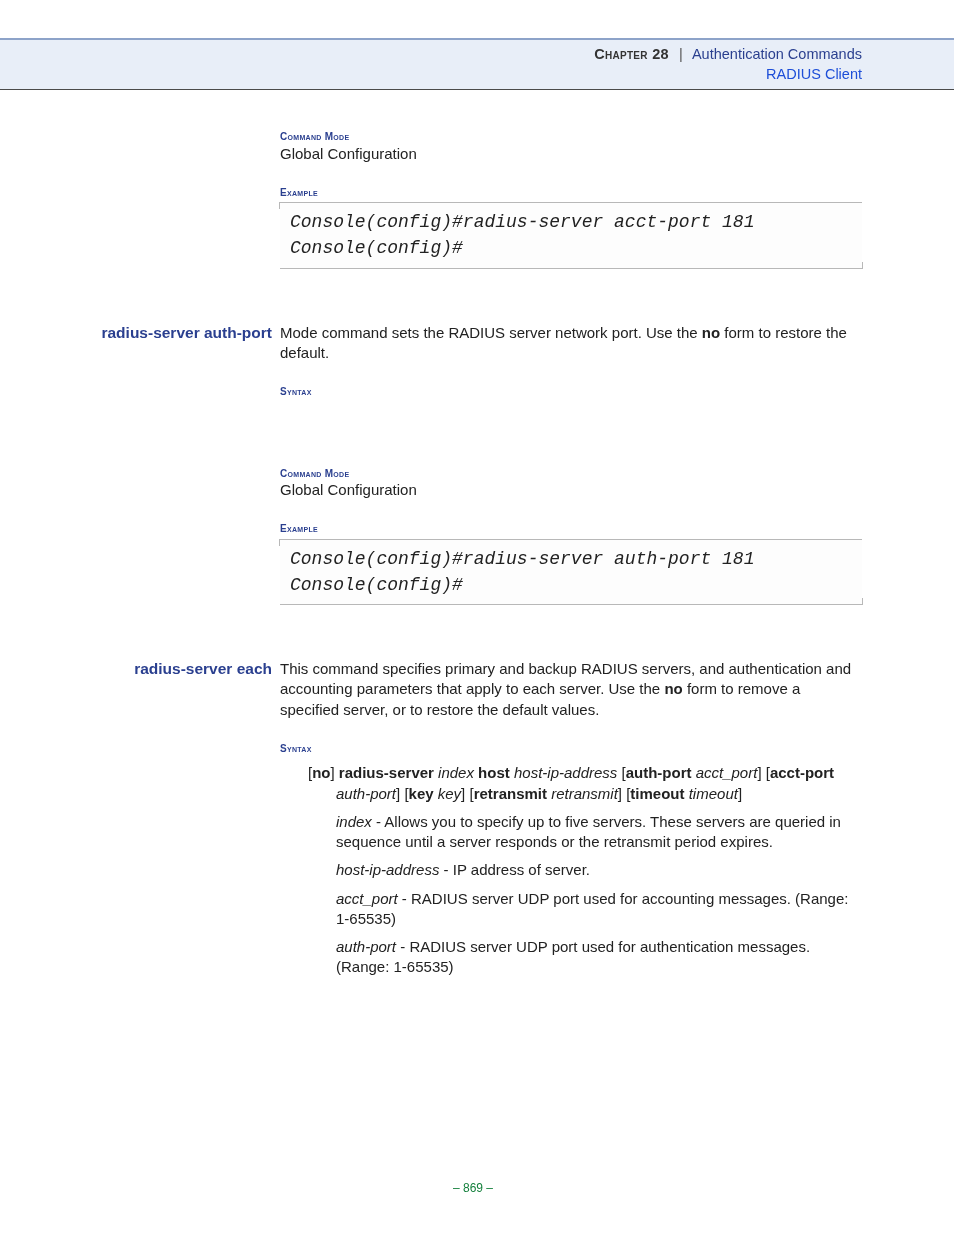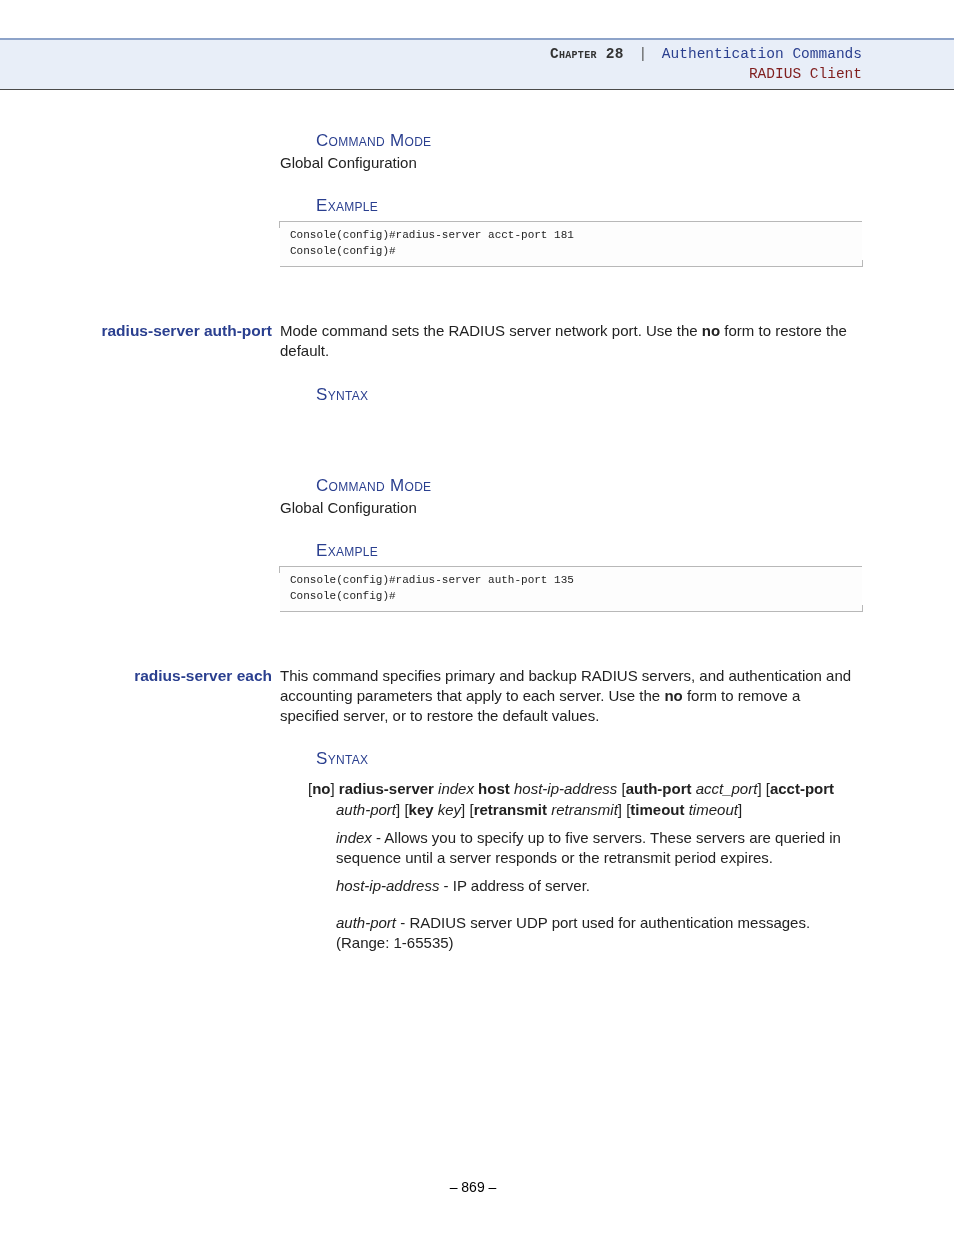--- a/index.html
+++ b/index.html
@@ -23,27 +23,26 @@
   }
   .page-header {
     margin-top: 38px;
     border-top: 2px solid var(--header-border-top);
     border-bottom: 1px solid var(--header-border-bottom);
     background: var(--header-bg);
     padding: 5px 92px 5px 16px;
     text-align: right;
     line-height: 1.35;
     font-size: 14.5px;
-    font-family: Liberation Mono, monospace;
   }
   .page-header .line1 { color: #333; }
   .page-header .chap { font-variant: small-caps; font-weight: bold; letter-spacing: 0.3px; }
   .page-header .sep { color: #555; margin: 0 6px; }
   .page-header .title { color: var(--accent); }
-  .page-header .line2 { color: #7f1d1d; }
+  .page-header .line2 { color: #1d4ed8; }
   .content {
     padding: 40px 92px 0 92px;
   }
   .row {
     display: flex;
     align-items: flex-start;
     margin-bottom: 4px;
   }
   .margin {
     flex: 0 0 180px;
@@ -54,36 +53,36 @@
     font-size: 15.5px;
     line-height: 1.35;
   }
   .body {
     flex: 1 1 auto;
     line-height: 1.35;
   }
   .sec-label {
     color: var(--accent);
     font-variant: small-caps;
-    font-weight: normal;
+    font-weight: bold;
     letter-spacing: 0.3px;
-    font-size: 17px;
-    margin-left: 36px;
+    font-size: 10px;
   }
   .code {
     background: var(--code-bg);
     border-top: 1px solid var(--code-border);
     border-bottom: 1px solid var(--code-border);
     padding: 6px 10px 6px 10px;
     font-family: "Courier New", monospace;
-    font-size: 11px;
+    font-size: 18px;
     white-space: pre;
     line-height: 1.45;
     margin-top: 3px;
     position: relative;
+    font-style: italic;
   }
   .code::before, .code::after {
     content: "";
     position: absolute;
     width: 6px;
     height: 6px;
     border: 1px solid var(--code-border);
   }
   .code::before { top: -1px; left: -1px; border-right: none; border-bottom: none; }
   .code::after  { bottom: -1px; right: -1px; border-left: none; border-top: none; }
@@ -96,22 +95,22 @@
   .syn-cmd { font-weight: bold; }
   .syn-arg { font-style: italic; }
   .gap-s { height: 8px; }
   .gap-m { height: 22px; }
   .gap-l { height: 50px; }
   .page-num {
     position: absolute;
     bottom: 40px;
     left: 0; right: 8px;
     text-align: center;
-    color: #000000;
-    font-size: 14px;
+    color: #15803d;
+    font-size: 12px;
   }
   .no { font-weight: bold; }
 </style>
 </head>
 <body>
 
 <div class="page-header">
   <div class="line1">
     <span class="chap">Chapter 28</span>
     <span class="sep">|</span>
@@ -144,21 +143,21 @@
       <div class="sec-label">Syntax</div>
       <div class="gap-s"></div>
       <div class="gap-s"></div>
       <div class="gap-s"></div>
       <div class="gap-m"></div>
       <div class="gap-m"></div>
       <div class="sec-label">Command Mode</div>
       <div>Global Configuration</div>
       <div class="gap-m"></div>
       <div class="sec-label">Example</div>
-      <div class="code">Console(config)#radius-server auth-port 135
+      <div class="code">Console(config)#radius-server auth-port 181
 Console(config)#</div>
     </div>
   </div>
 
   <div class="gap-l"></div>
 
   <div class="row">
     <div class="margin">radius-server each</div>
     <div class="body">
       <span>This command specifies primary and backup RADIUS servers, and authentication and accounting parameters that apply to each server. Use the </span><span class="no">no</span><span> form to remove a specified server, or to restore the default values.</span>
@@ -170,20 +169,23 @@
       </div>
       <div class="gap-s"></div>
       <div class="indent2">
         <span class="syn-arg">index</span><span> - Allows you to specify up to five servers. These servers are queried in sequence until a server responds or the retransmit period expires.</span>
       </div>
       <div class="gap-s"></div>
       <div class="indent2">
         <span class="syn-arg">host-ip-address</span><span> - IP address of server.</span>
       </div>
       <div class="gap-s"></div>
+      <div class="indent2">
+        <span class="syn-arg">acct_port</span><span> - RADIUS server UDP port used for accounting messages. (Range: 1-65535)</span>
+      </div>
       <div class="gap-s"></div>
       <div class="indent2">
         <span class="syn-arg">auth-port</span><span> - RADIUS server UDP port used for authentication messages. (Range: 1-65535)</span>
       </div>
     </div>
   </div>
 
 </div>
 
 <div class="page-num">–  869  –</div>

